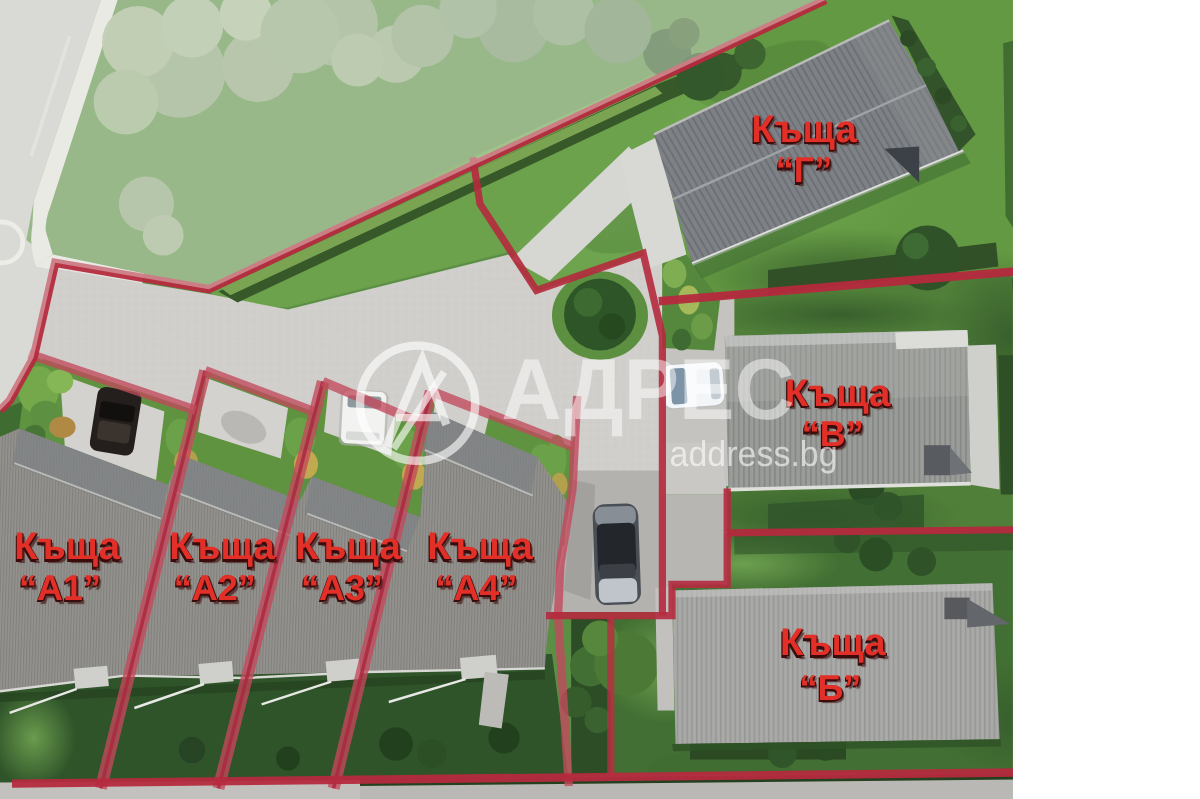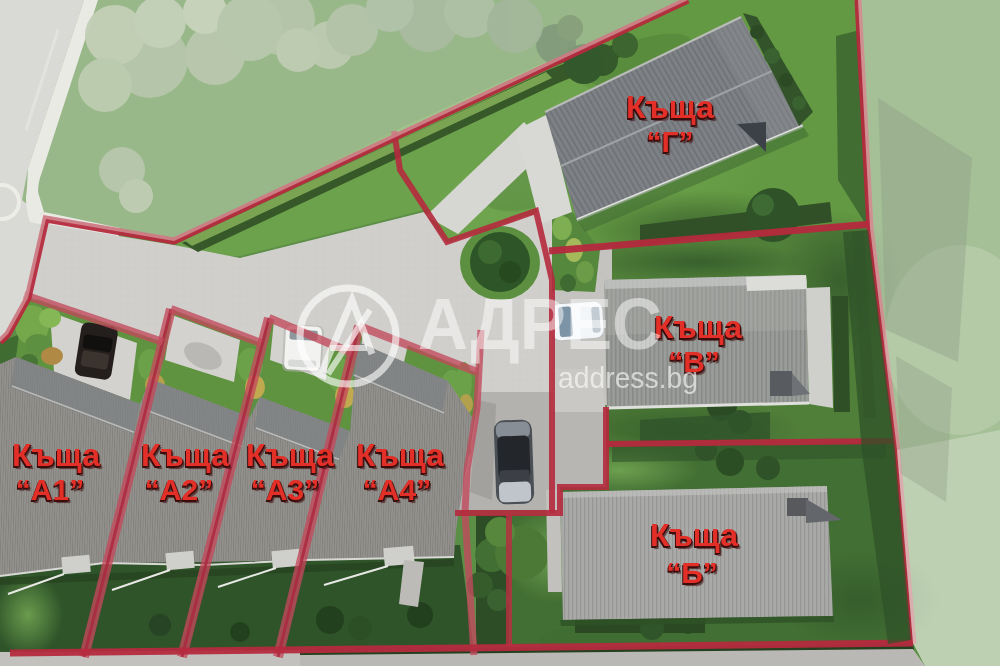--- a/index.html
+++ b/index.html
@@ -1,16 +1,16 @@
 <!DOCTYPE html>
 <html><head>
 <meta charset="utf-8">
 <style>
   html,body{margin:0;padding:0;}
-  #stage{position:relative;width:1000px;height:666px;overflow:hidden;font-family:"Liberation Sans",sans-serif;}
+  #stage{position:relative;width:844px;height:666px;overflow:hidden;font-family:"Liberation Sans",sans-serif;}
   svg{display:block}
   .lbl{font-family:"Liberation Sans",sans-serif;font-weight:bold;fill:#e23028;}
 </style>
 </head>
 <body>
 <div id="stage">
 <svg width="1000" height="666" viewBox="0 0 1000 666">
 <defs>
   <pattern id="patG" width="5" height="5" patternUnits="userSpaceOnUse" patternTransform="rotate(-30)">
     <rect width="5" height="5" fill="#7e8185"></rect>

